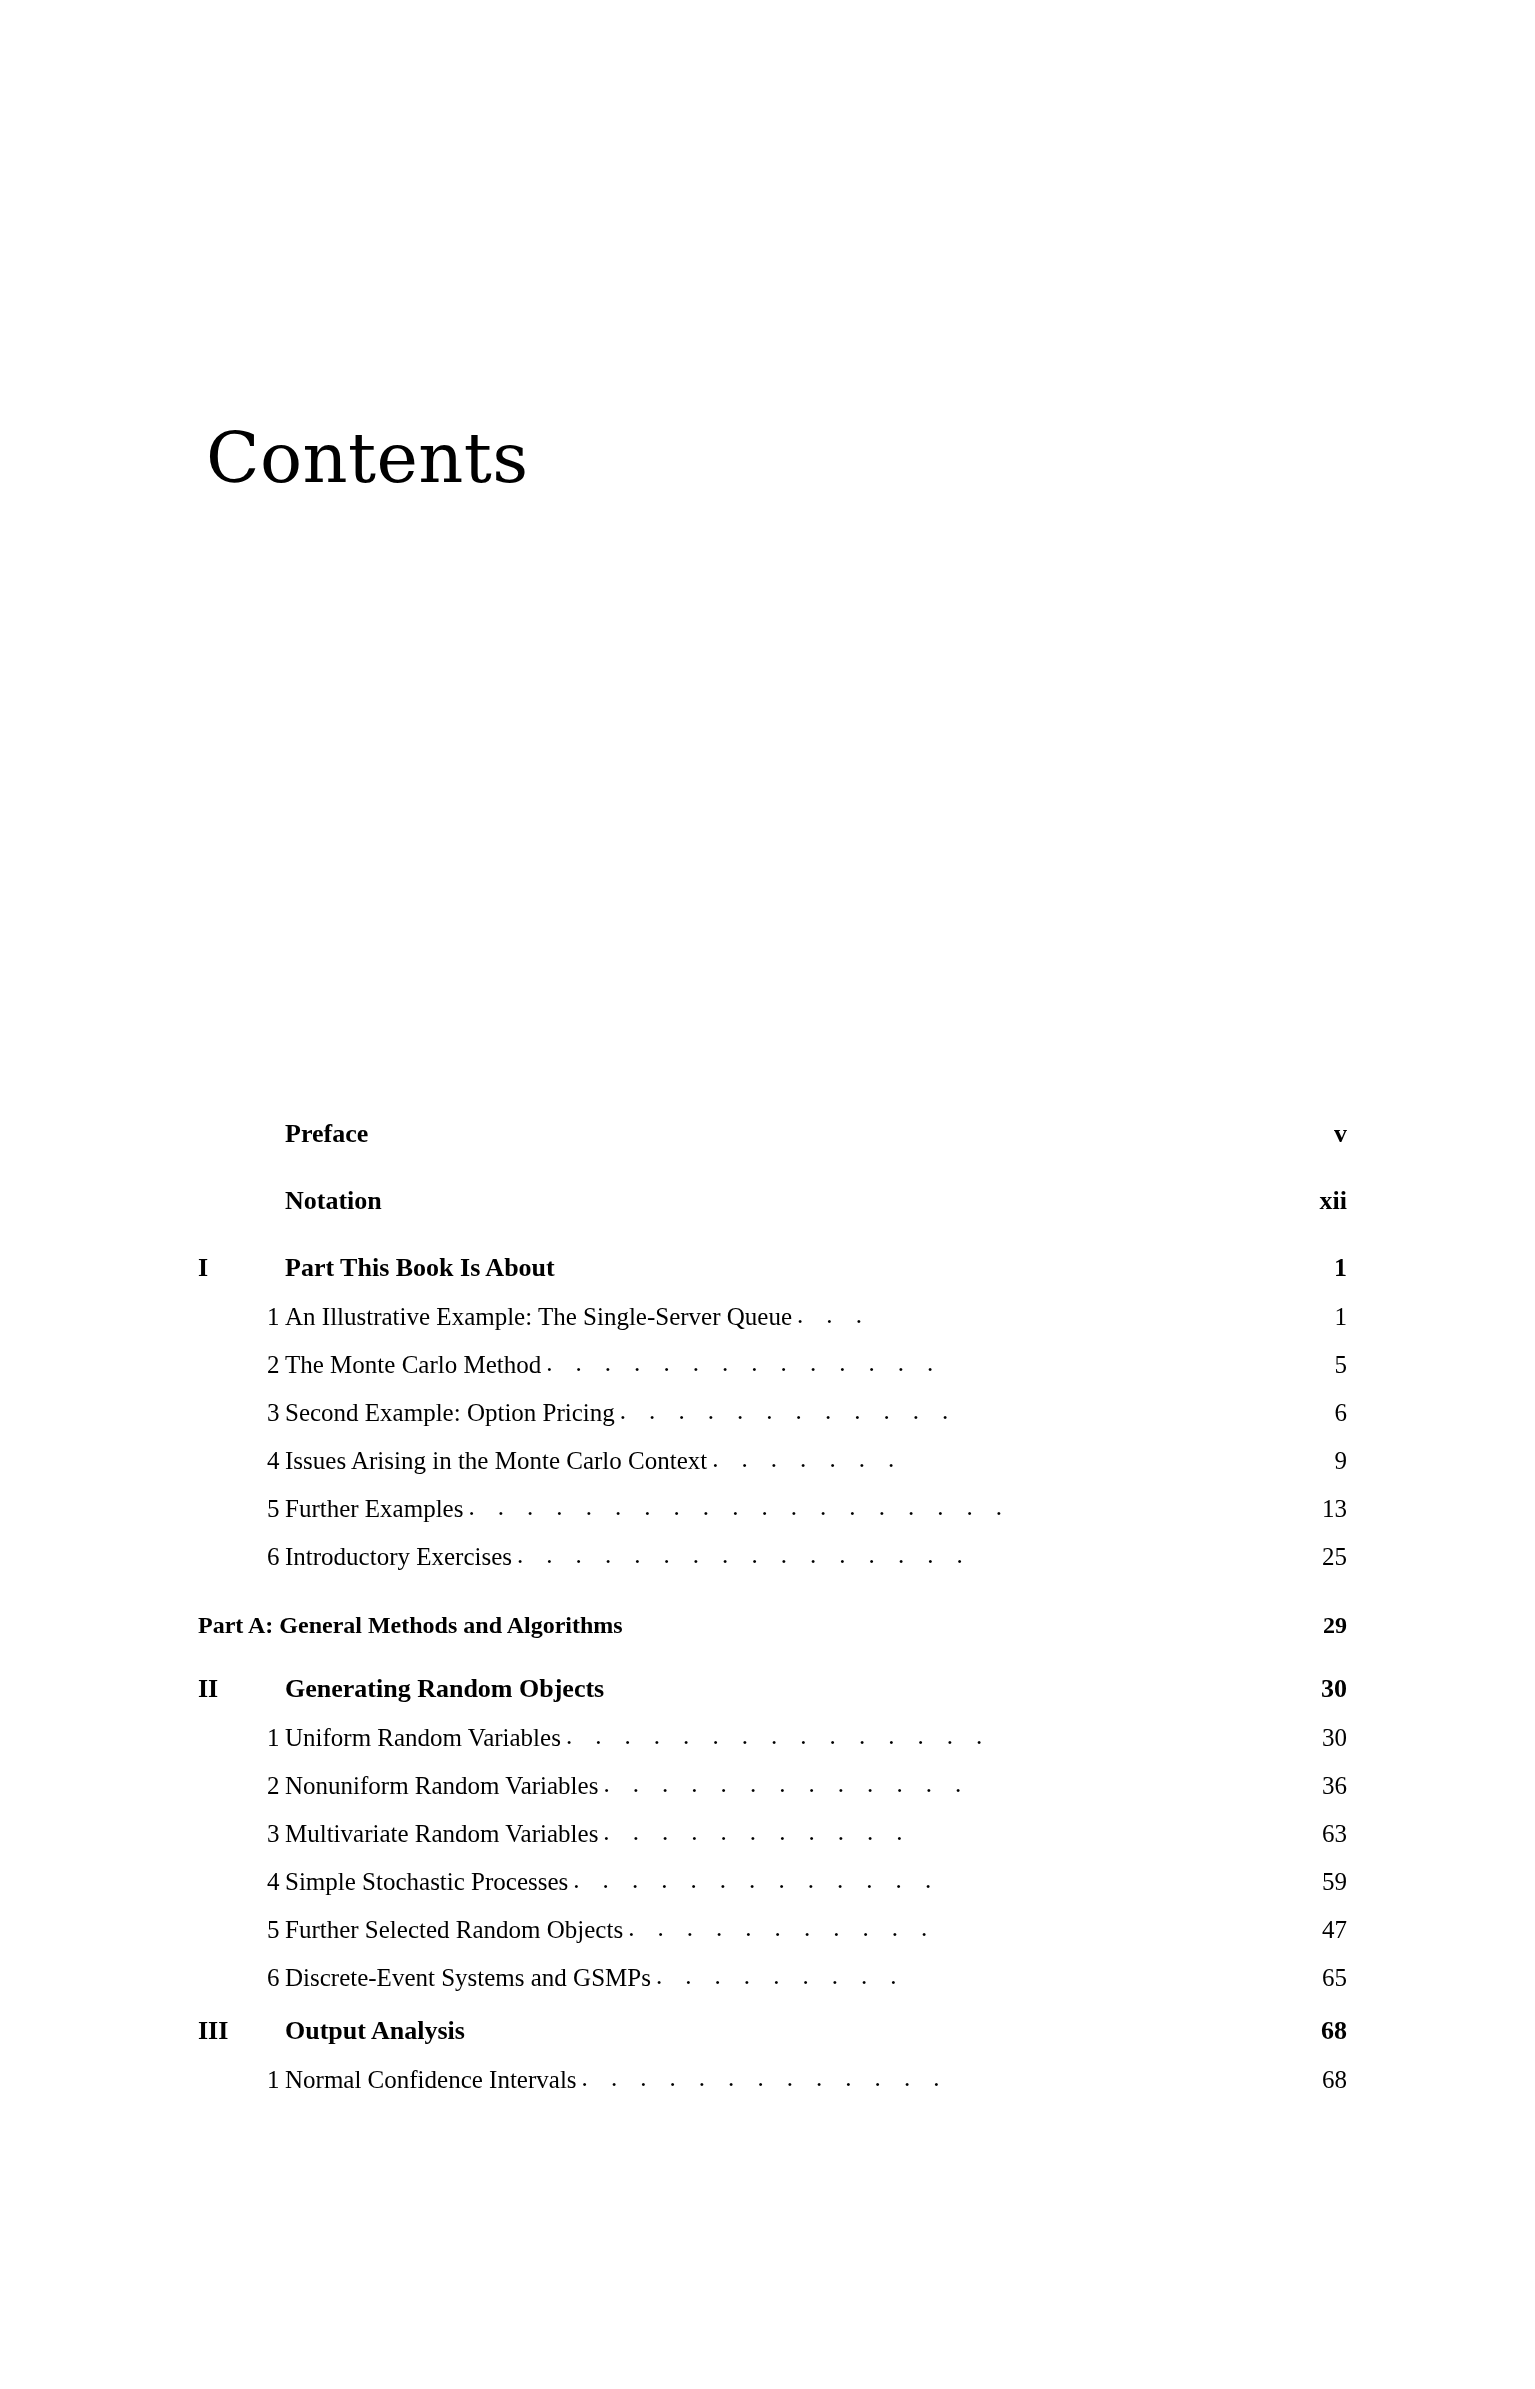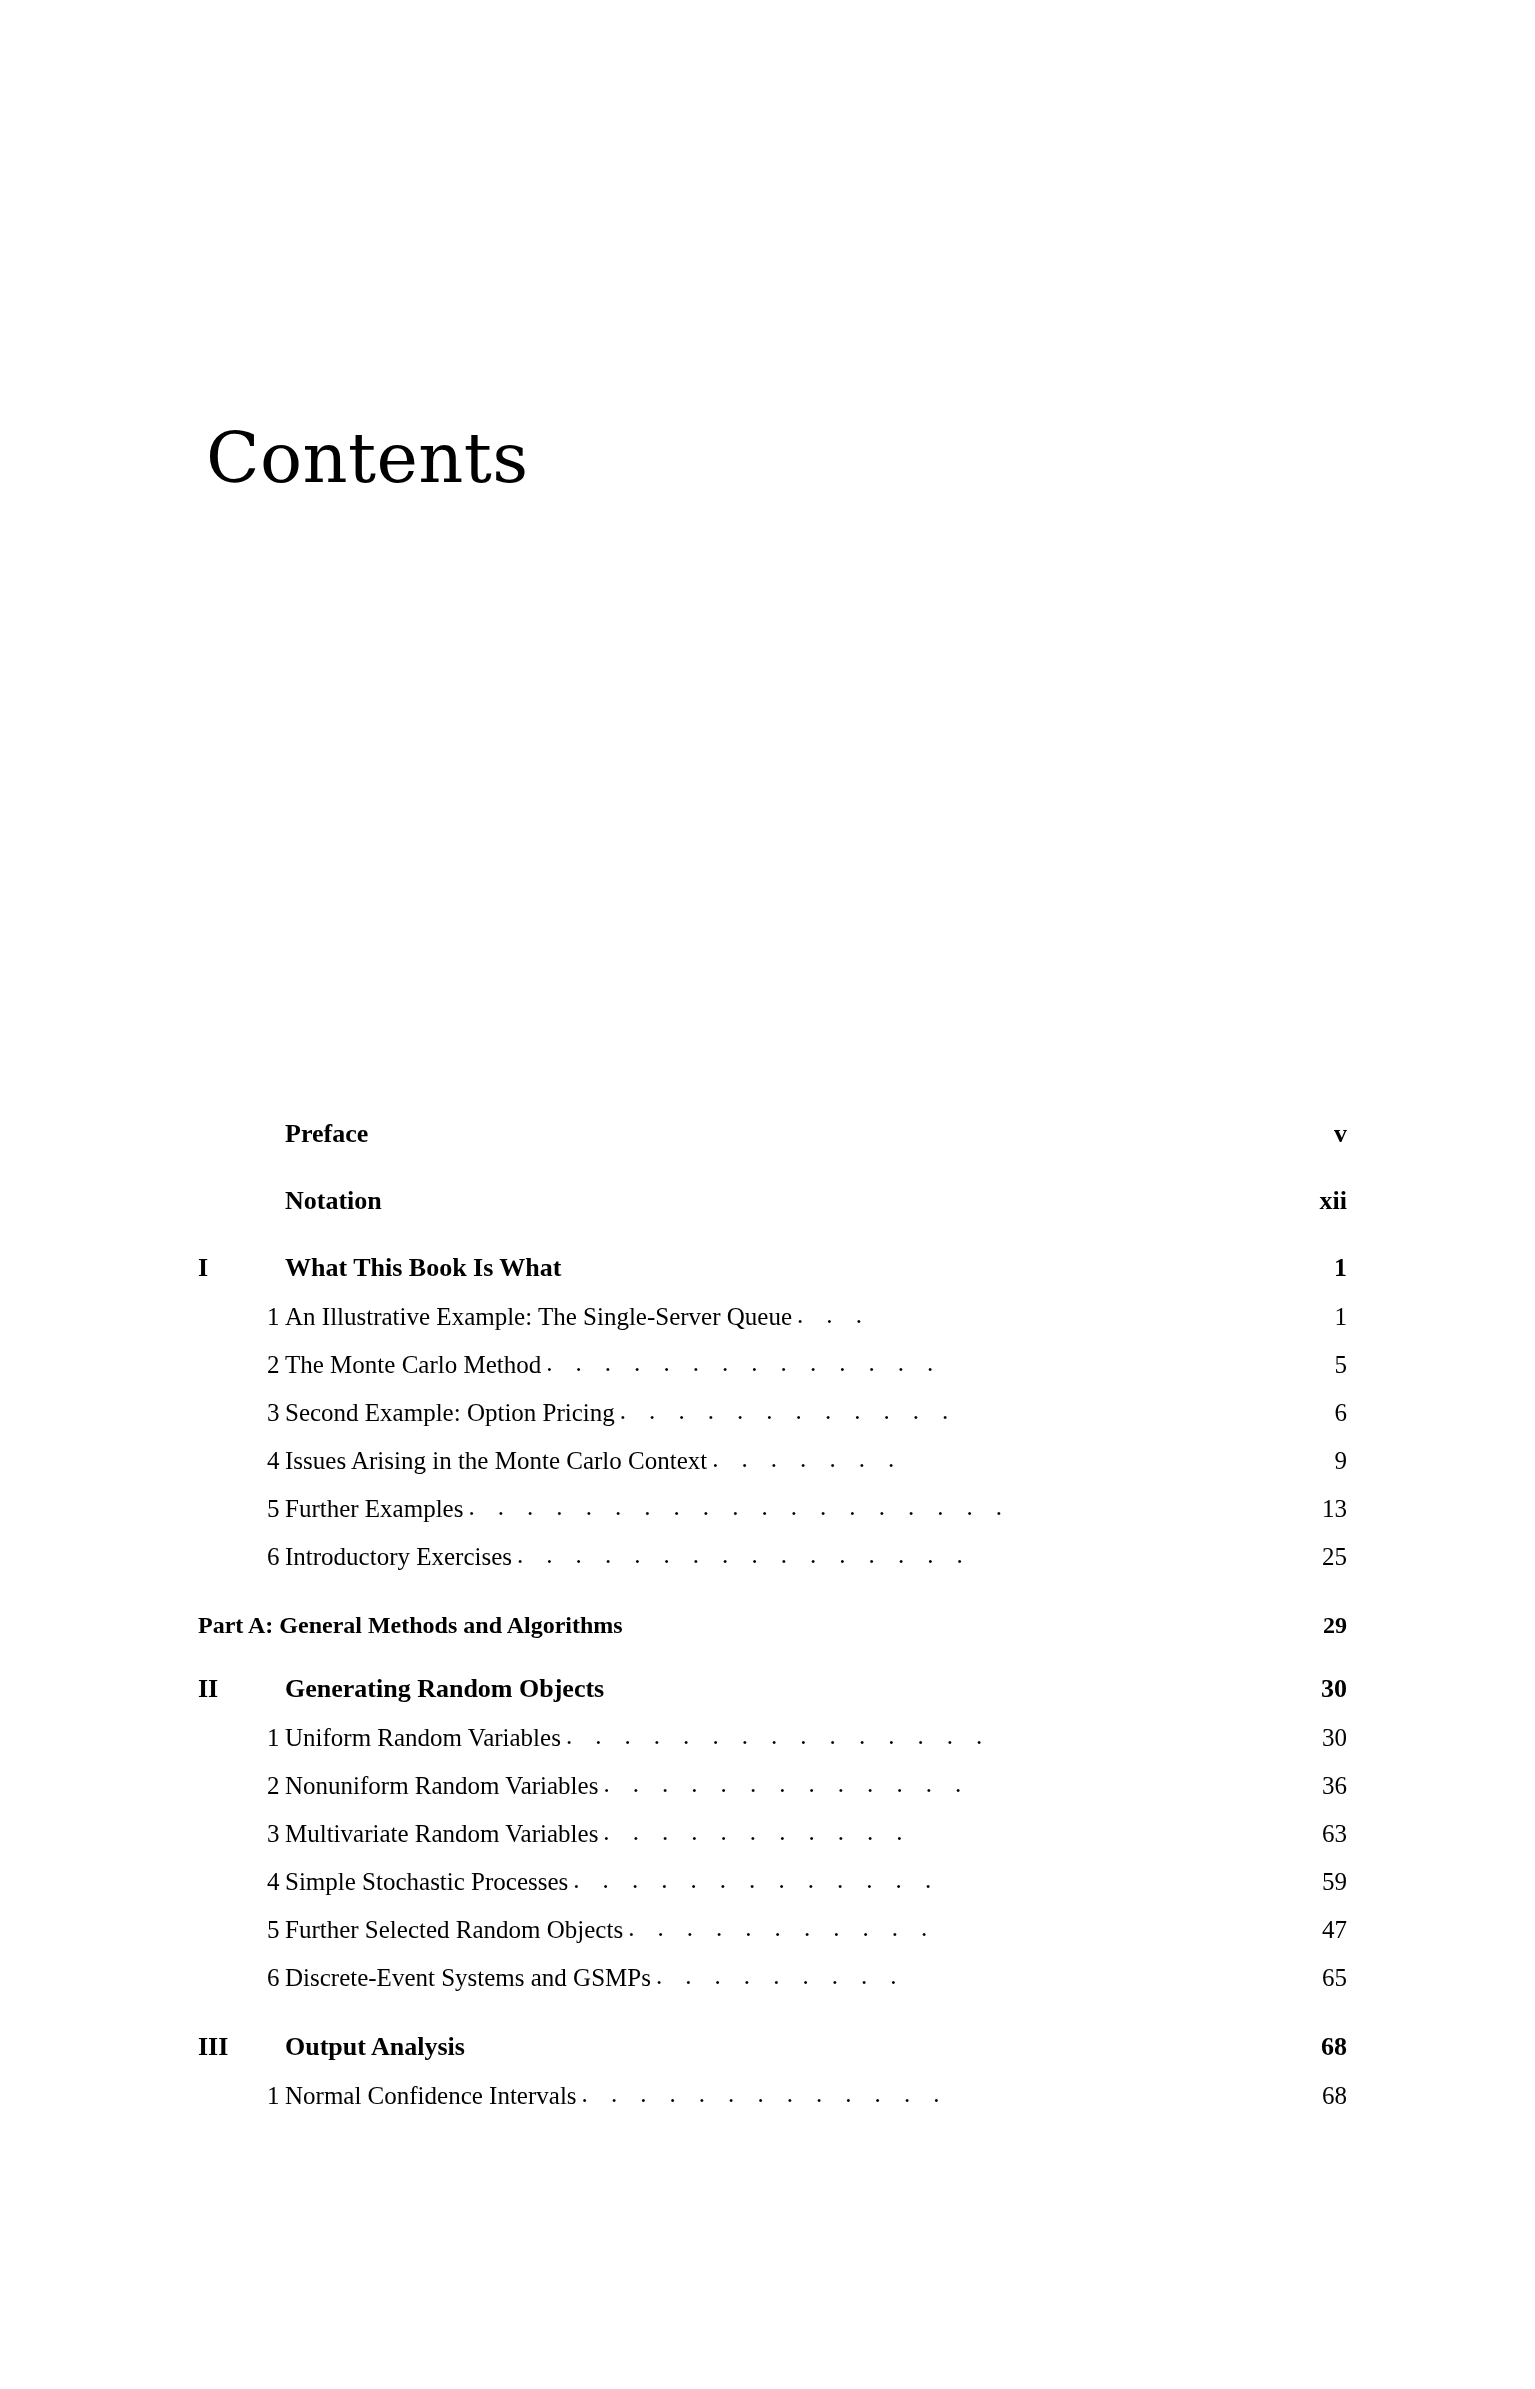--- a/index.html
+++ b/index.html
@@ -64,21 +64,21 @@
     margin-bottom: 39px;
   }
   
   .row.chapter {
     font-weight: bold;
     font-size: 26px;
     margin-bottom: 19px;
     margin-top: 0;
   }
   .row.chapter.spaced {
-    margin-top: 44px;
+    margin-top: 28px;
   }
   
   .row.section {
     font-weight: normal;
     font-size: 25px;
     margin-bottom: 12.6px;
   }
   .num-roman {
     width: 87px;
     flex: 0 0 87px;
@@ -136,21 +136,21 @@
 
     <div class="row front">
       <span class="num-roman"></span>
       <span class="label">Notation</span>
       <span class="leader blank"></span>
       <span class="page-no">xii</span>
     </div>
 
     <div class="row chapter">
       <span class="num-roman">I</span>
-      <span class="label">What This Book Is What</span>
+      <span class="label">Part This Book Is About</span>
       <span class="leader blank"></span>
       <span class="page-no">1</span>
     </div>
 
     <div class="row section">
       <span class="num-sec">1</span>
       <span class="label">An Illustrative Example: The Single-Server Queue</span>
       <span class="leader">. . .</span>
       <span class="page-no">1</span>
     </div>

